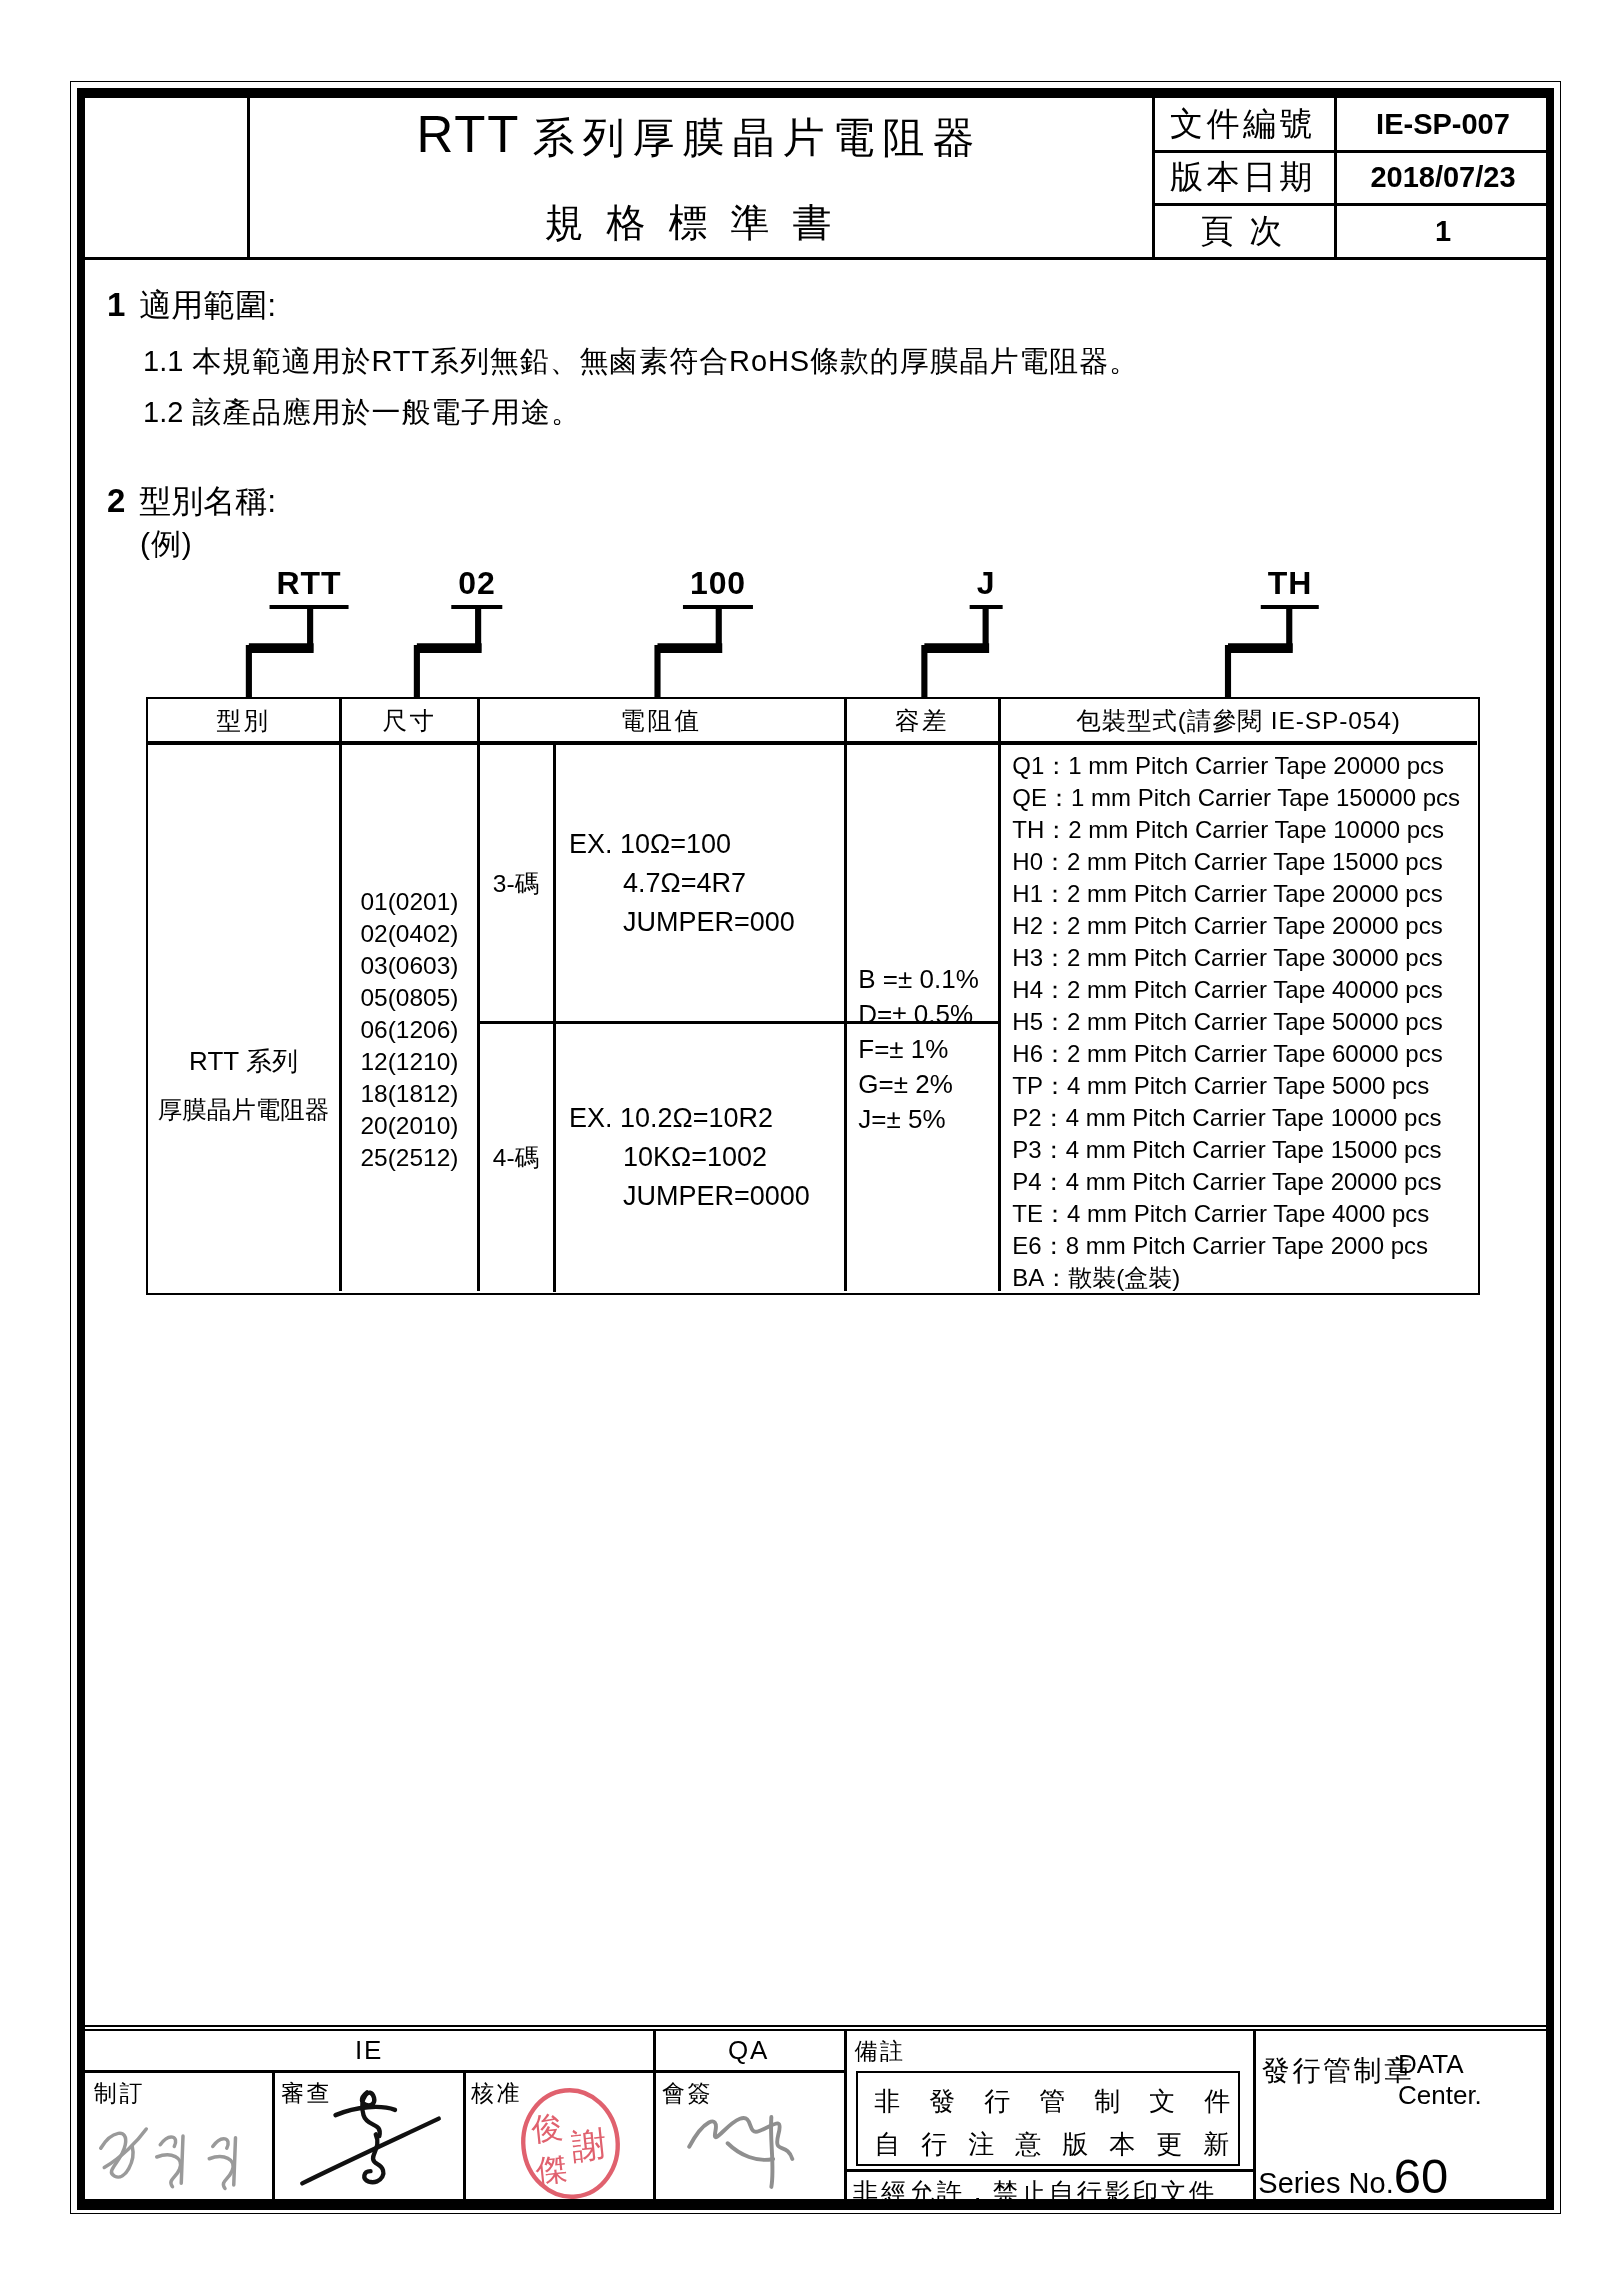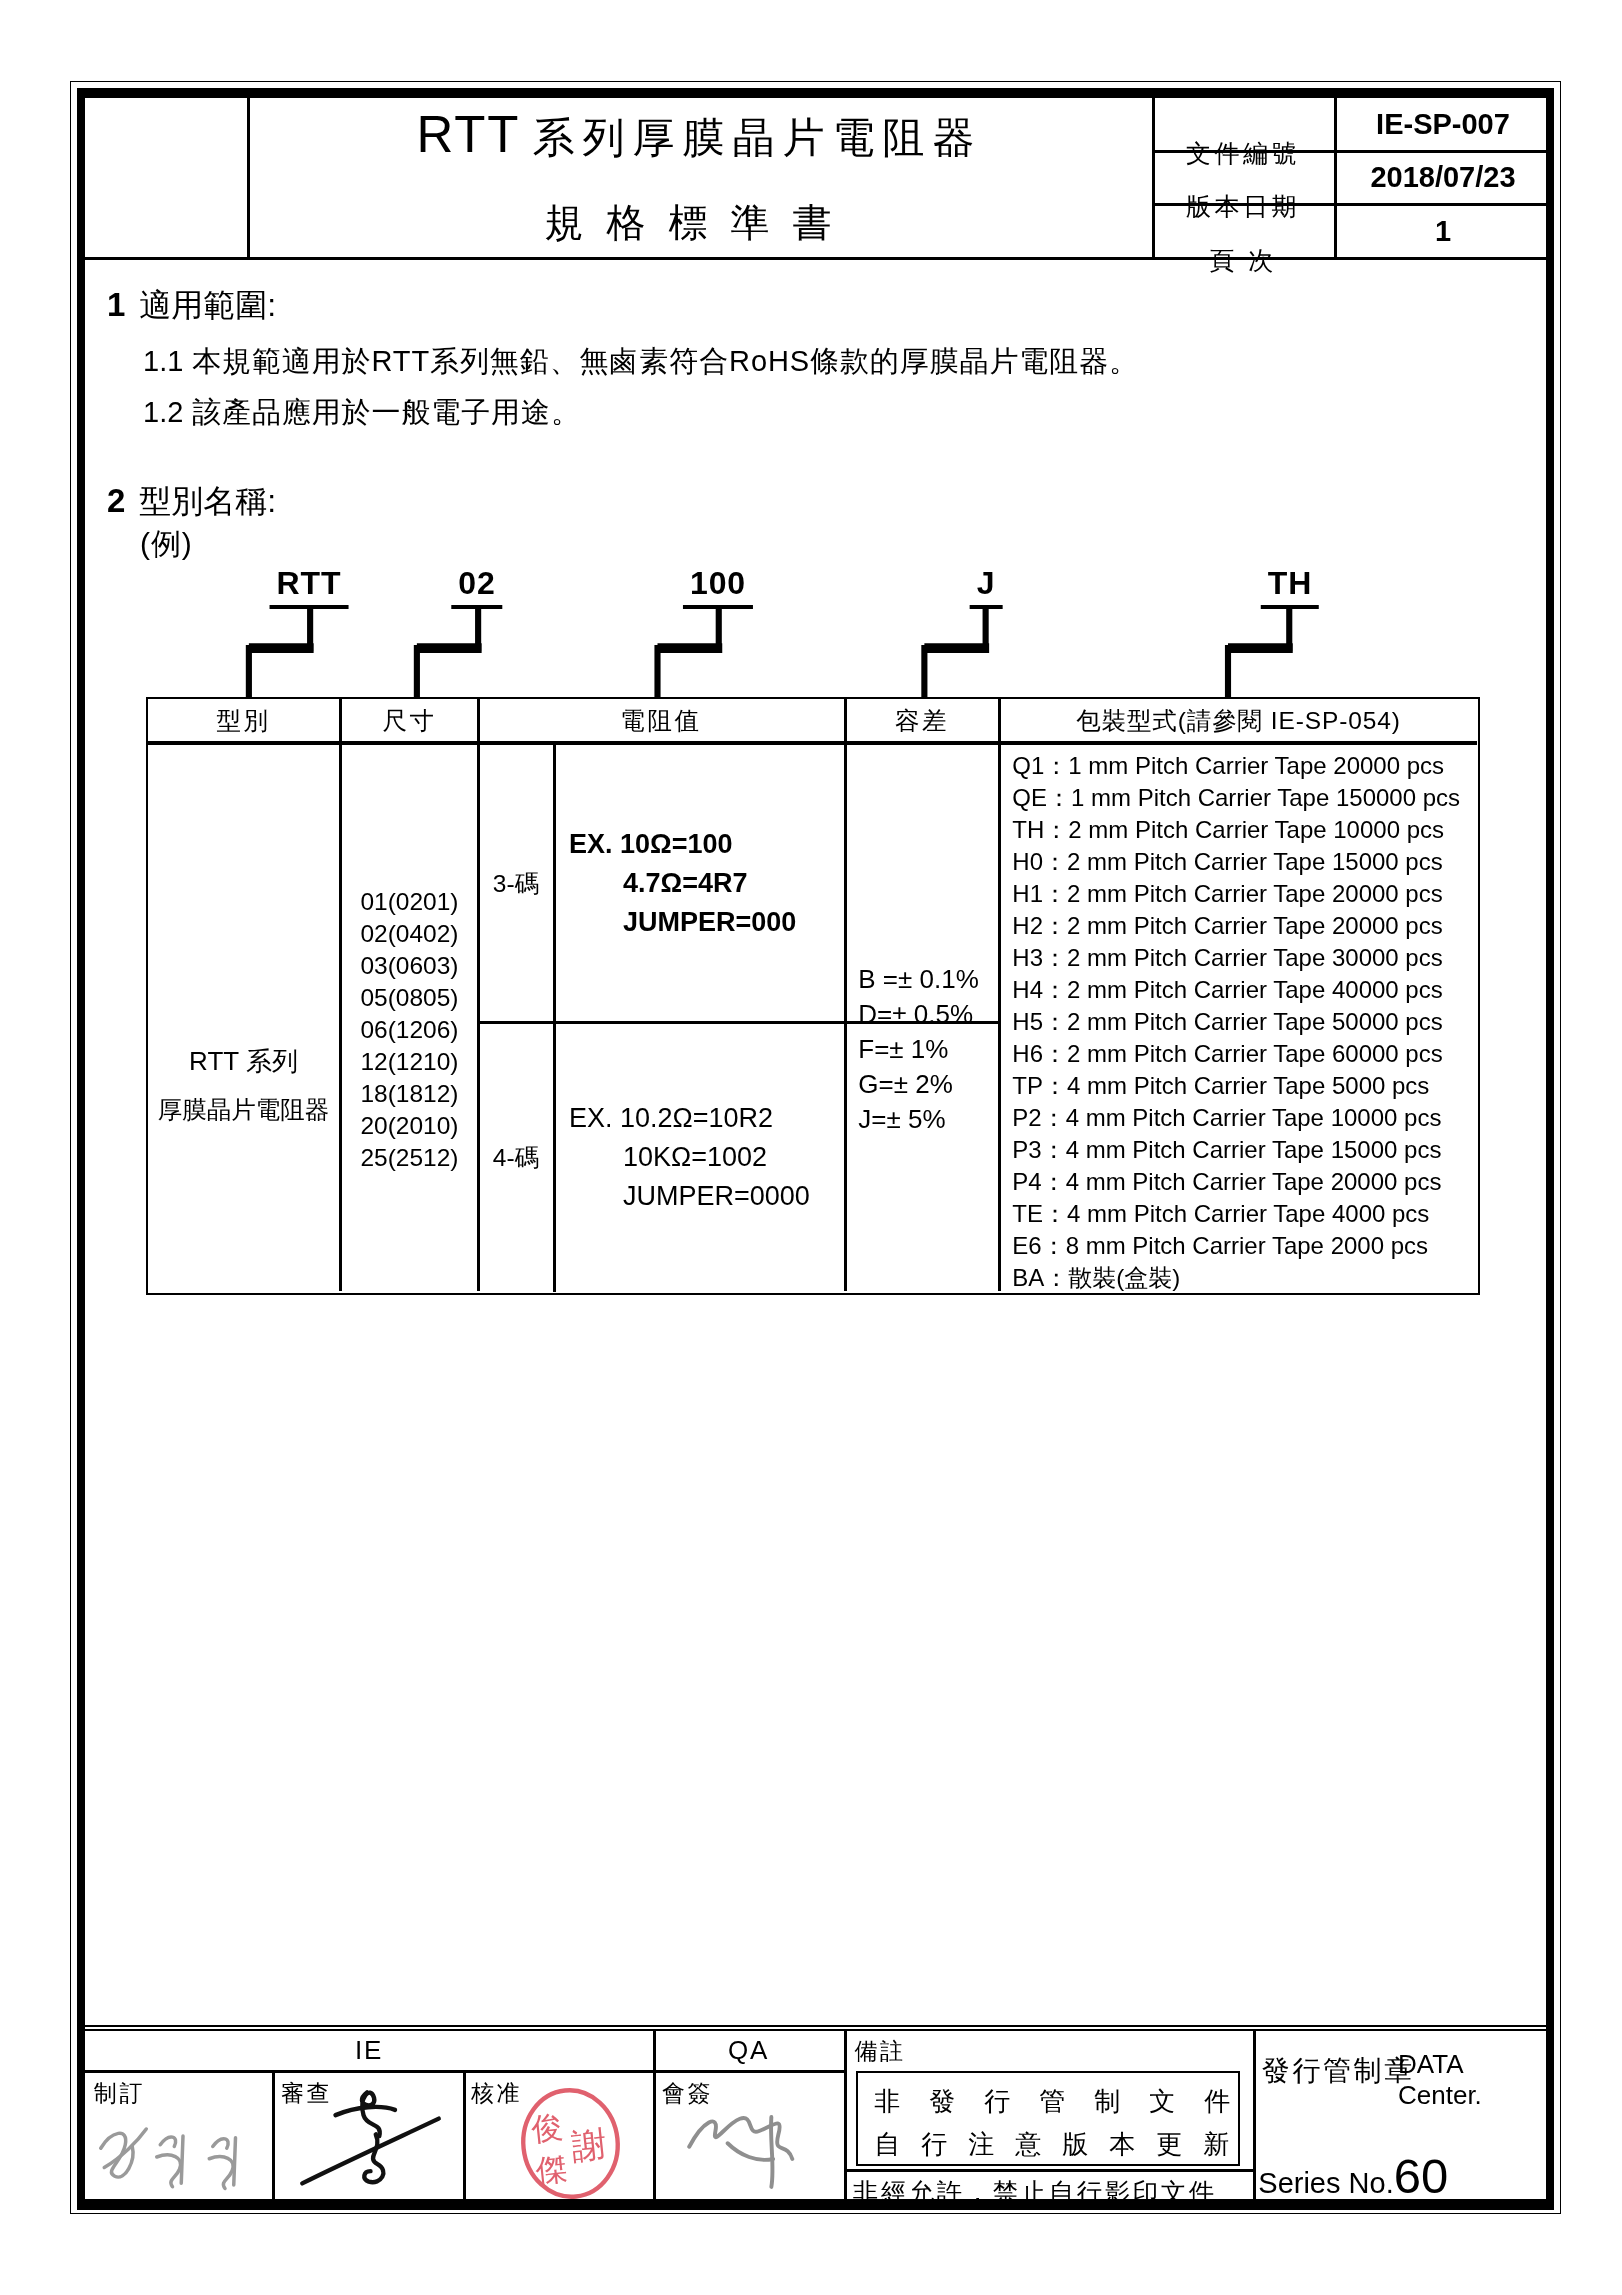--- a/index.html
+++ b/index.html
@@ -15,21 +15,21 @@
   #frame-thick{position:absolute;left:77px;top:88px;width:1477px;height:2122px;
                border-left:8px solid #000;border-right:8px solid #000;
                border-top:10.5px solid #000;border-bottom:11.4px solid #000;box-sizing:border-box;}
 
   
   .logo-en{font-size:33px;font-weight:bold;letter-spacing:0.9px;}
   .logo-zh{font-size:39px;letter-spacing:7px;margin-top:8.8px;}
   .title-en{font-size:51px;letter-spacing:1.8px;}
   .title-zh{font-size:42px;letter-spacing:8px;margin-left:12.3px;}
   .title2{font-size:39px;letter-spacing:23px;margin-top:30px;}
-  .meta-label{font-size:25px;letter-spacing:3.5px;margin-top:29px;}
+  .meta-label{font-size:33px;letter-spacing:3.5px;}
   .meta-value{font-size:29px;font-weight:bold;}
 
   
   .sec-no{font-size:33px;font-weight:bold;margin-right:14px;}
   .sec-title{font-size:32px;}
   .item-no{font-size:29px;margin-right:8.8px;}
   .item-text{font-size:29px;letter-spacing:0.9px;}
 
   
   .code-label{position:absolute;transform:translateX(-50%);font-size:32px;font-weight:bold;
@@ -160,21 +160,21 @@
         <div>25(2512)</div>
       </div>
 
     <div class="abs flexc" style="left:331px;top:46px;width:74px;height:277px;">
       <span class="cell-txt">3-碼</span>
     </div>
     <div class="abs flexc" style="left:331px;top:325px;width:74px;height:267px;">
       <span class="cell-txt">4-碼</span>
     </div>
 
-    <div class="abs ex-list" style="left:405px;top:46px;width:291px;height:277px;display:flex;flex-direction:column;justify-content:center;padding-left:16px;box-sizing:border-box;font-weight:bold;">
+    <div class="abs ex-list" style="left:405px;top:46px;width:291px;height:277px;display:flex;flex-direction:column;justify-content:center;padding-left:16px;box-sizing:border-box;">
         <div>EX. 10Ω=100</div>
         <div>4.7Ω=4R7</div>
         <div>JUMPER=000</div>
       </div>
     <div class="abs ex-list" style="left:405px;top:325px;width:291px;height:267px;display:flex;flex-direction:column;justify-content:center;padding-left:16px;box-sizing:border-box;">
         <div>EX. 10.2Ω=10R2</div>
         <div>10KΩ=1002</div>
         <div>JUMPER=0000</div>
       </div>
 

